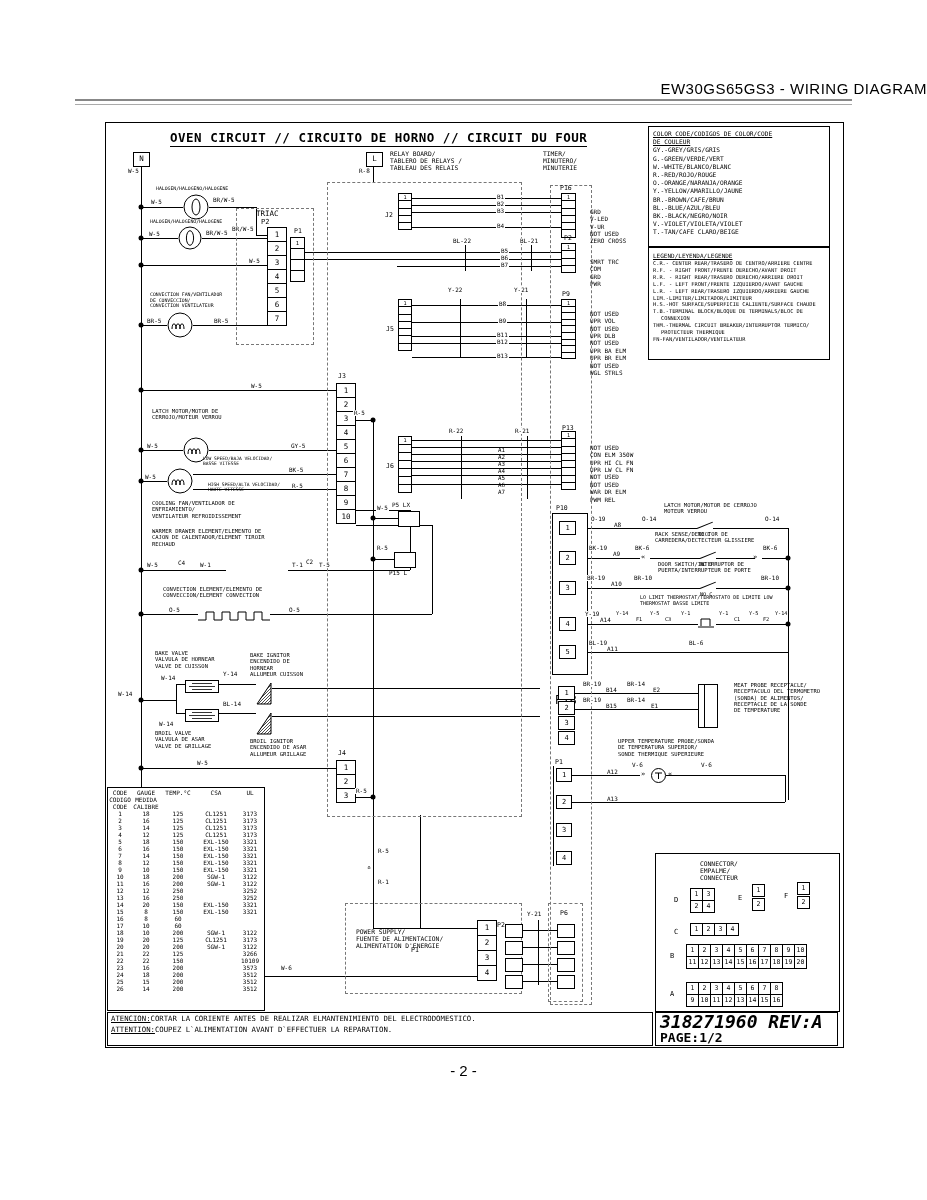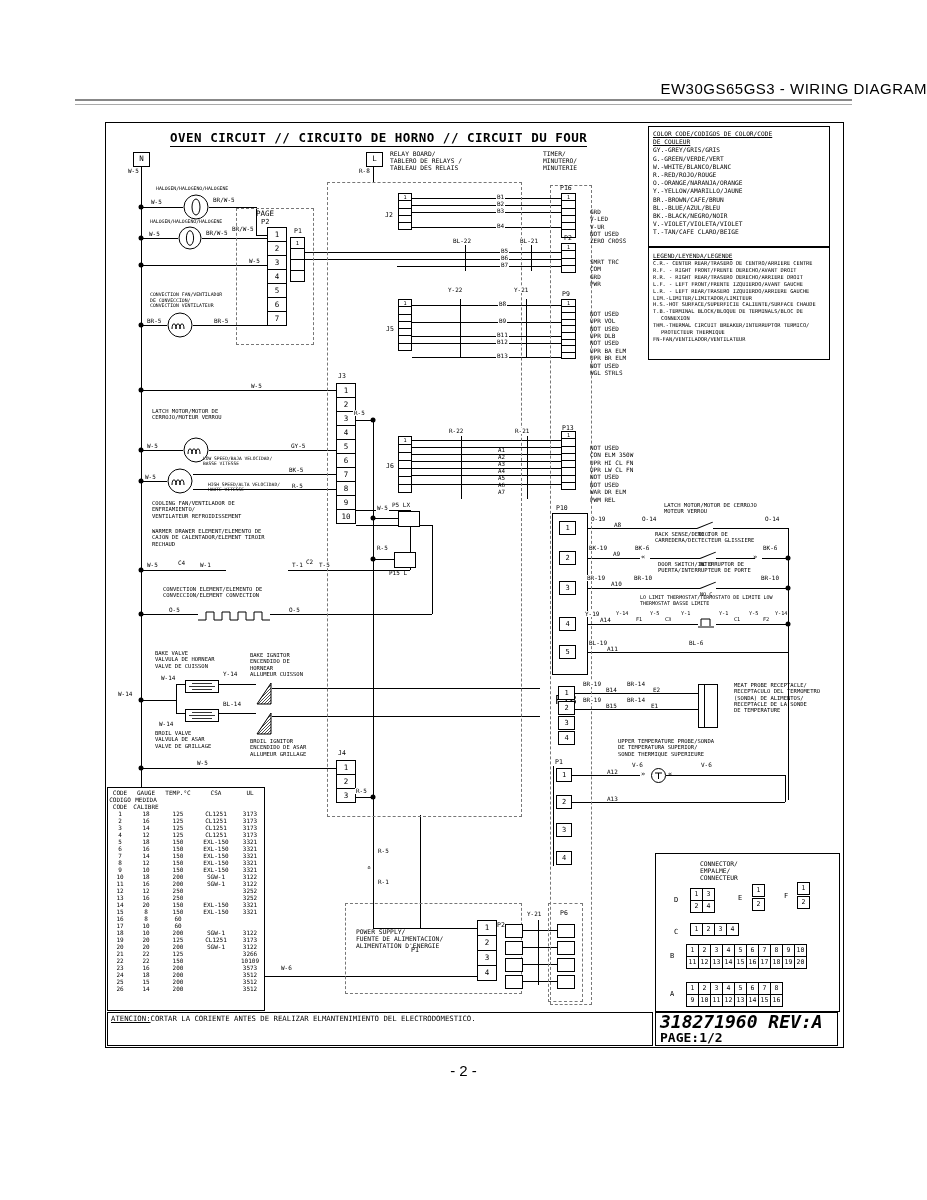--- a/index.html
+++ b/index.html
@@ -251,21 +251,21 @@
 <div class="cmp" style="left:150px;top:219px;font-size:4.8px;">HALOGEN/HALOGENO/HALOGENE</div>
 <span class="abs" style="left:178px;top:226px;">
   <svg width="24" height="24">
       <circle cx="12" cy="12" r="11" fill="none" stroke="#000"></circle>
       <ellipse cx="12" cy="12" rx="3.6" ry="7.3" fill="none" stroke="#000"></ellipse>
     </svg>
 </span>
 <div class="wl" style="left:148px;top:231px;">W-5</div>
 <div class="wl" style="left:205px;top:230px;">BR/W-5</div>
 
-<div class="abs" style="left:256px;top:209px;font-size:7.5px;">PAGE</div>
+<div class="abs" style="left:256px;top:209px;font-size:7.5px;">TRIAC</div>
 <div class="abs" style="left:261px;top:218px;font-size:7px;">P2</div>
 <div class="wl" style="left:231px;top:226px;">BR/W-5</div>
 <div class="wl" style="left:248px;top:258px;">W-5</div>
 <div class="cells big" style="left:267px;top:227px;width:20px;">
 
 <div class="pc">1</div>
     <div class="pc">2</div>
     <div class="pc">3</div>
     <div class="pc">4</div>
     <div class="pc">5</div>
@@ -935,20 +935,21 @@
         <span class="tc1">14</span>
         <span class="tc2">200</span>
         <span class="tc3"></span>
         <span class="tc4">3512</span>
       </div>
     </div>
 </div>
 
 <div class="caut" style="left:107px;top:1012px;width:546px;height:34px;box-sizing:border-box;">
   <div><span class="head">ATENCION:</span><span>CORTAR LA CORIENTE ANTES DE REALIZAR ELMANTENIMIENTO DEL ELECTRODOMESTICO.</span></div>
+  <div><span class="head">ATTENTION:</span><span>COUPEZ L`ALIMENTATION AVANT D`EFFECTUER LA REPARATION.</span></div>
 </div>
 
 <div class="box" style="left:655px;top:1012px;width:183px;height:34px;box-sizing:border-box;padding:1px 4px;">
   <div style="font-size:18px;font-weight:bold;line-height:16px;font-style:italic;">318271960 REV:A</div>
   <div style="font-size:13px;font-weight:bold;line-height:15px;">PAGE:1/2</div>
 </div>
 
 <div class="abs" style="left:0px;top:1062px;width:927px;text-align:center;font-family:'Liberation Sans',sans-serif;font-size:15px;">- 2 -</div>
 
 </body></html>

